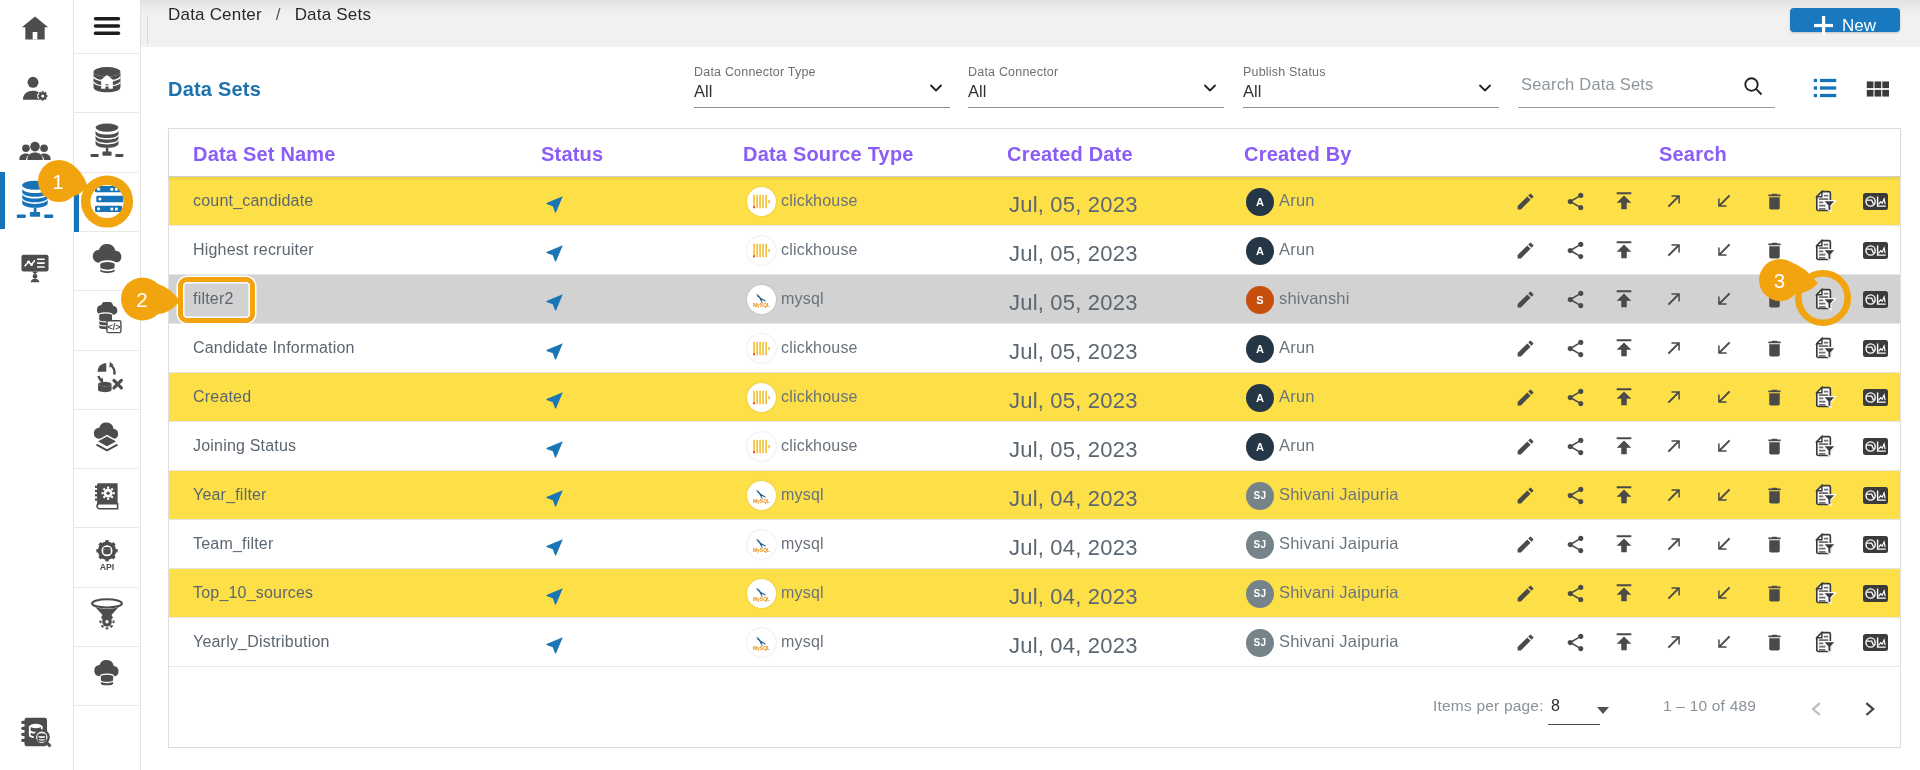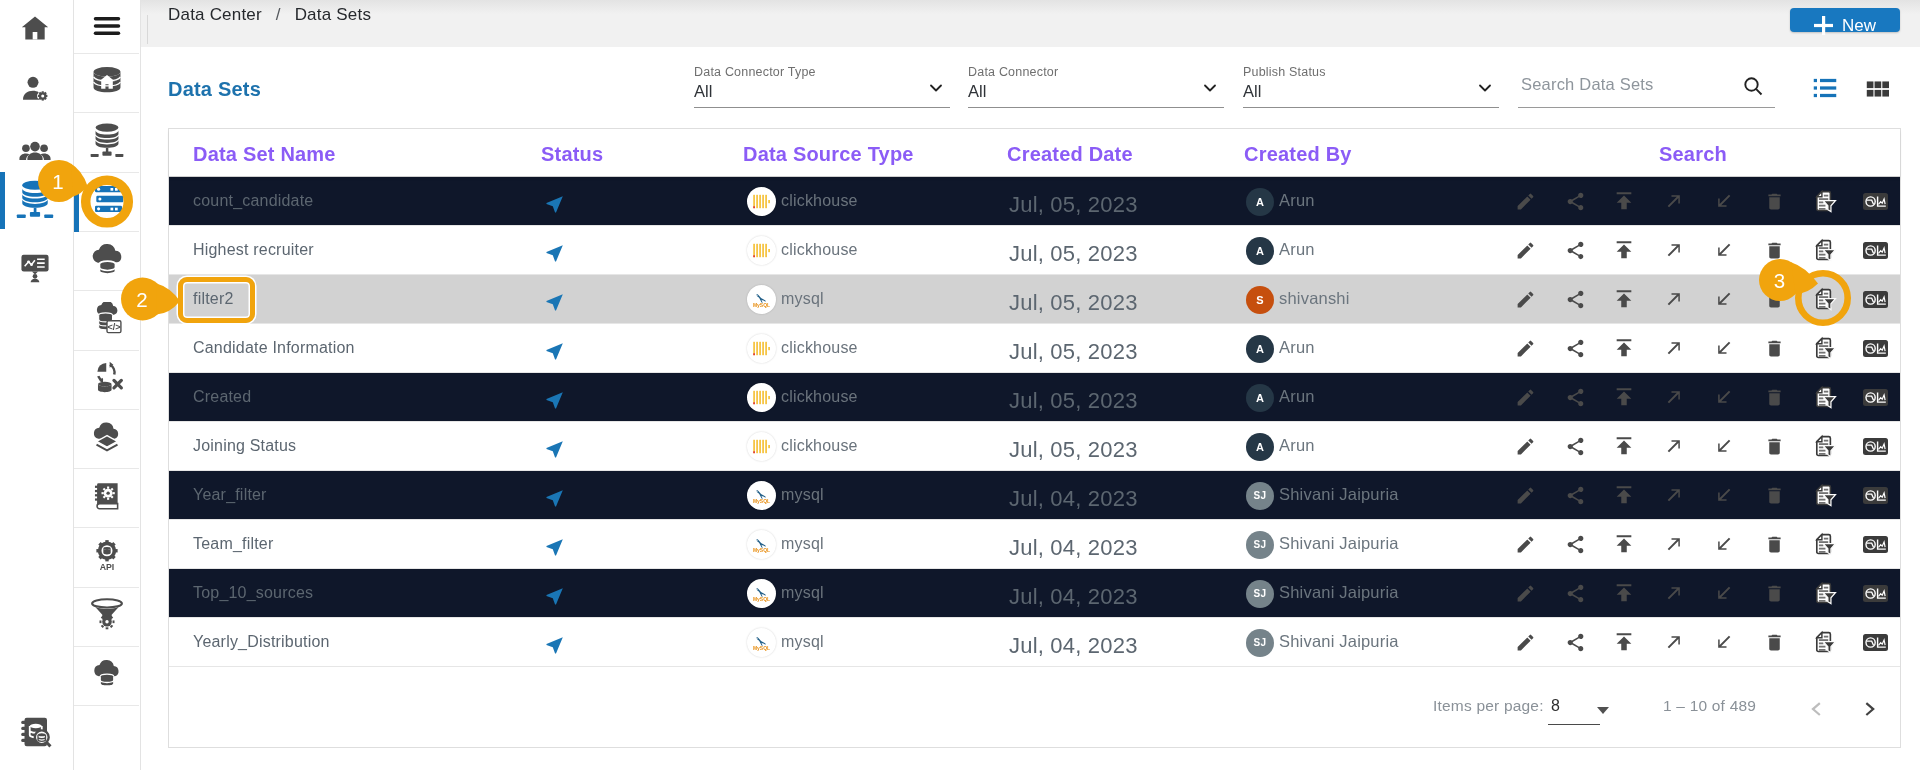--- a/index.html
+++ b/index.html
@@ -28,21 +28,21 @@
 .filt svg { position:absolute; right:4px; top:16px; }
 #search { position:absolute; left:1518px; top:62px; width:257px; height:46px; border-bottom:1px solid #9a9a9a; }
 #search .ph { position:absolute; left:3px; top:13px; font-size:16.5px; color:#8e959c; letter-spacing:.2px; }
 #search svg { position:absolute; right:10px; top:12px; }
 
 
 #tbl { left:168px; top:128px; width:1733px; height:620px; background:#fff; border:1px solid #dedede; }
 #thead { position:absolute; left:0; top:0; width:1731px; height:48px; background:#fff; border-bottom:1px solid #cfcfcf; box-shadow:0 2px 3px rgba(0,0,0,.07); z-index:2; }
 .th { position:absolute; top:14px; font-size:20px; font-weight:bold; color:#8b5cf6; letter-spacing:.2px; }
 .row { position:absolute; left:0; width:1731px; height:49px; border-bottom:1px solid #e6e6e6; }
-.row.g { background:#0f172a; }
+.row.g { background:#fde047; }
 .row.w { background:#fff; }
 .row.sel { background:#d2d2d2; }
 .name { position:absolute; left:24px; top:15px; font-size:16px; color:#5c6670; letter-spacing:.2px; }
 .src { position:absolute; left:612px; top:15px; font-size:16px; color:#6a737c; letter-spacing:.2px; }
 .date { position:absolute; left:840px; top:15px; font-size:22px; color:#5c6670; letter-spacing:.2px; }
 .uname { position:absolute; left:1110px; top:14px; font-size:16.5px; color:#6b757e; letter-spacing:.2px; }
 .avatar { position:absolute; left:1077px; top:11px; width:28px; height:28px; border-radius:50%; color:#fff; font-size:11px; font-weight:bold; text-align:center; line-height:28px; letter-spacing:.3px; }
 .av-a { background:#253746; }
 .av-s { background:#c64f0e; }
 .av-sj { background:#75838a; font-size:10px; }

